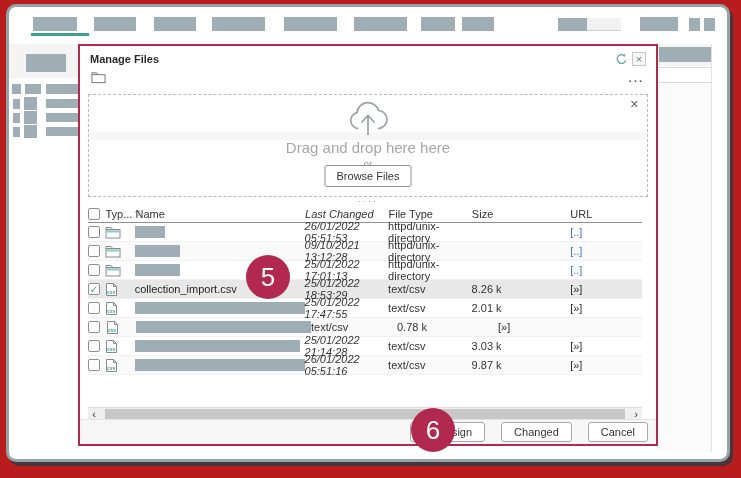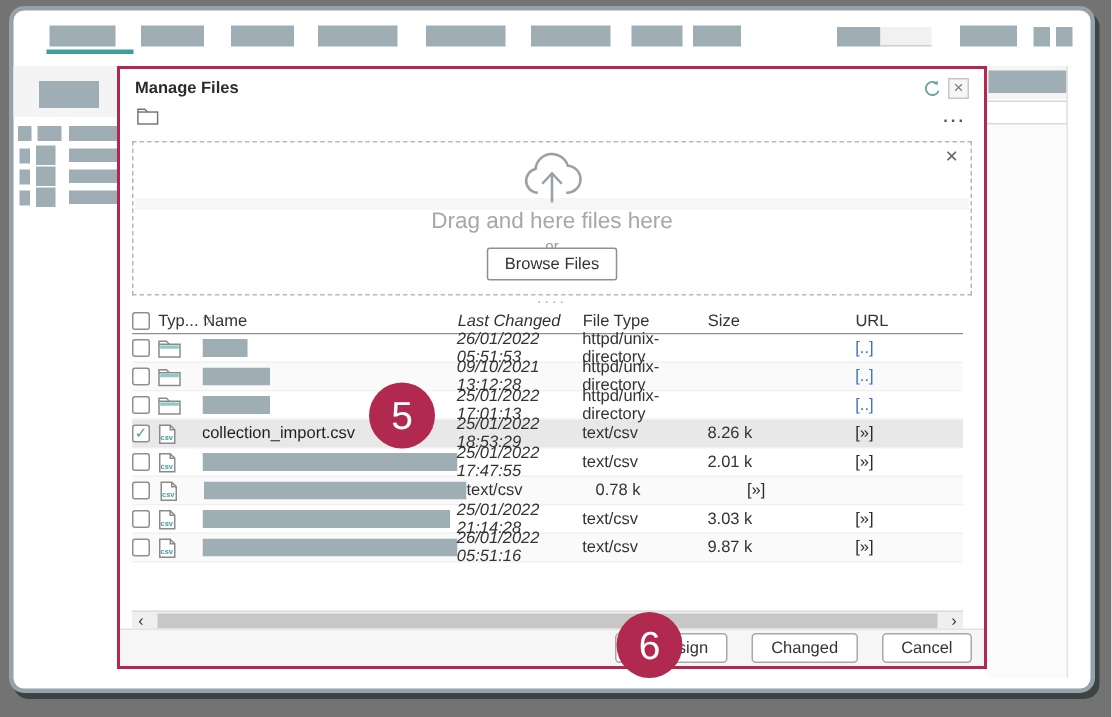--- a/index.html
+++ b/index.html
@@ -1,18 +1,18 @@
 <!DOCTYPE html>
 <html><head>
 <meta charset="utf-8">
 <style>
   * { margin:0; padding:0; box-sizing:border-box; }
   html,body { width:741px; height:478px; background:#fff; overflow:hidden;
               font-family:"Liberation Sans", sans-serif; }
-  #stage { position:relative; width:741px; height:478px; background:#737373; }
+  #stage { position:relative; width:741px; height:478px; background:#b91c1c; }
 
   
   .frame { position:absolute; left:6px; top:4px; width:724px; height:458px;
            background:#fff; border:3px solid #94a2a9; border-radius:10px;
            box-shadow:3px 4px 0 rgba(52,58,61,0.85); }
 
   
   .blk { position:absolute; background:#9fadb4; }
   .teal-underline { position:absolute; height:3px; background:#3f9e98; }
   .search-rest { position:absolute; background:#f1f1f1; border-bottom:1px solid #cfcfcf; }
@@ -166,21 +166,21 @@
       <div class="dropzone">
         <div class="dz-stripe"></div>
         <div class="dz-close">✕</div>
         <div class="dz-cloud">
           <svg width="46" height="36" viewBox="0 0 46 36">
             <path d="M13.5 28.5 A8 8 0 0 1 12 12.7 A11 11 0 0 1 33.5 10.5 A7 7 0 0 1 32.5 28.5" fill="none" stroke="#9aa0a6" stroke-width="1.7"></path>
             <path d="M23 35 V16" fill="none" stroke="#9aa0a6" stroke-width="1.7"></path>
             <path d="M16.5 22.5 L23 15.5 L29.5 22.5" fill="none" stroke="#9aa0a6" stroke-width="1.7"></path>
           </svg>
         </div>
-        <div class="dz-head">Drag and here files here</div>
+        <div class="dz-head">Drag and drop here here</div>
         <div class="dz-or">or</div>
         <button class="dz-browse">Browse Files</button>
       </div>
 
       <div class="drag-handle">····</div>
 
       <div class="tbl">
         <div class="thead">
           <div class="c-check">
               <span class="cb"></span>

